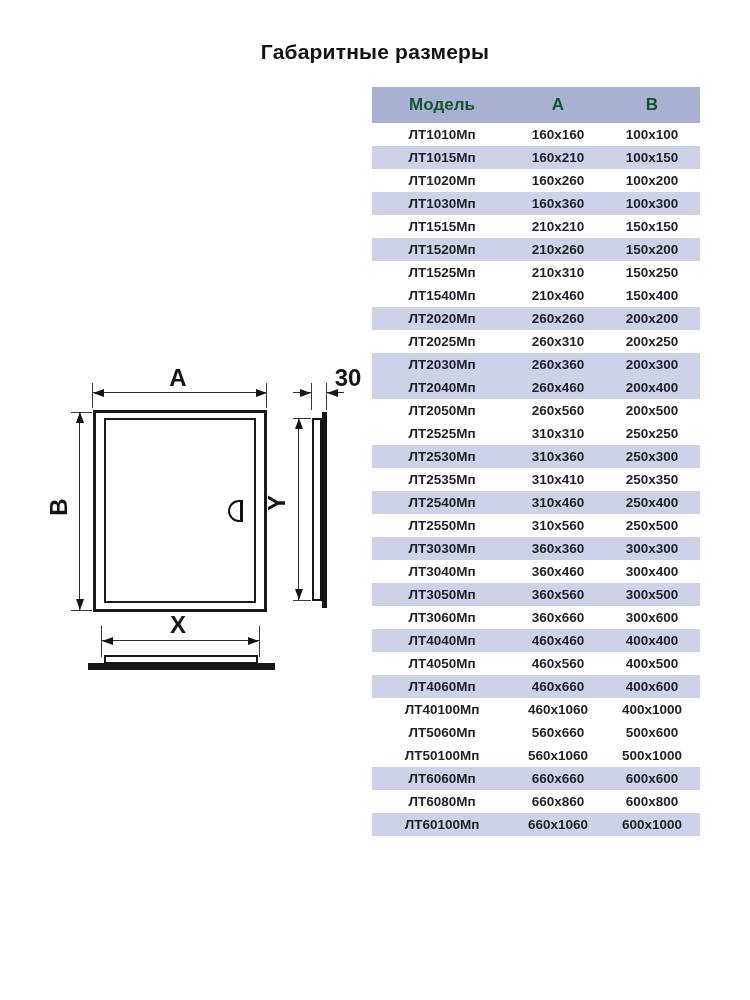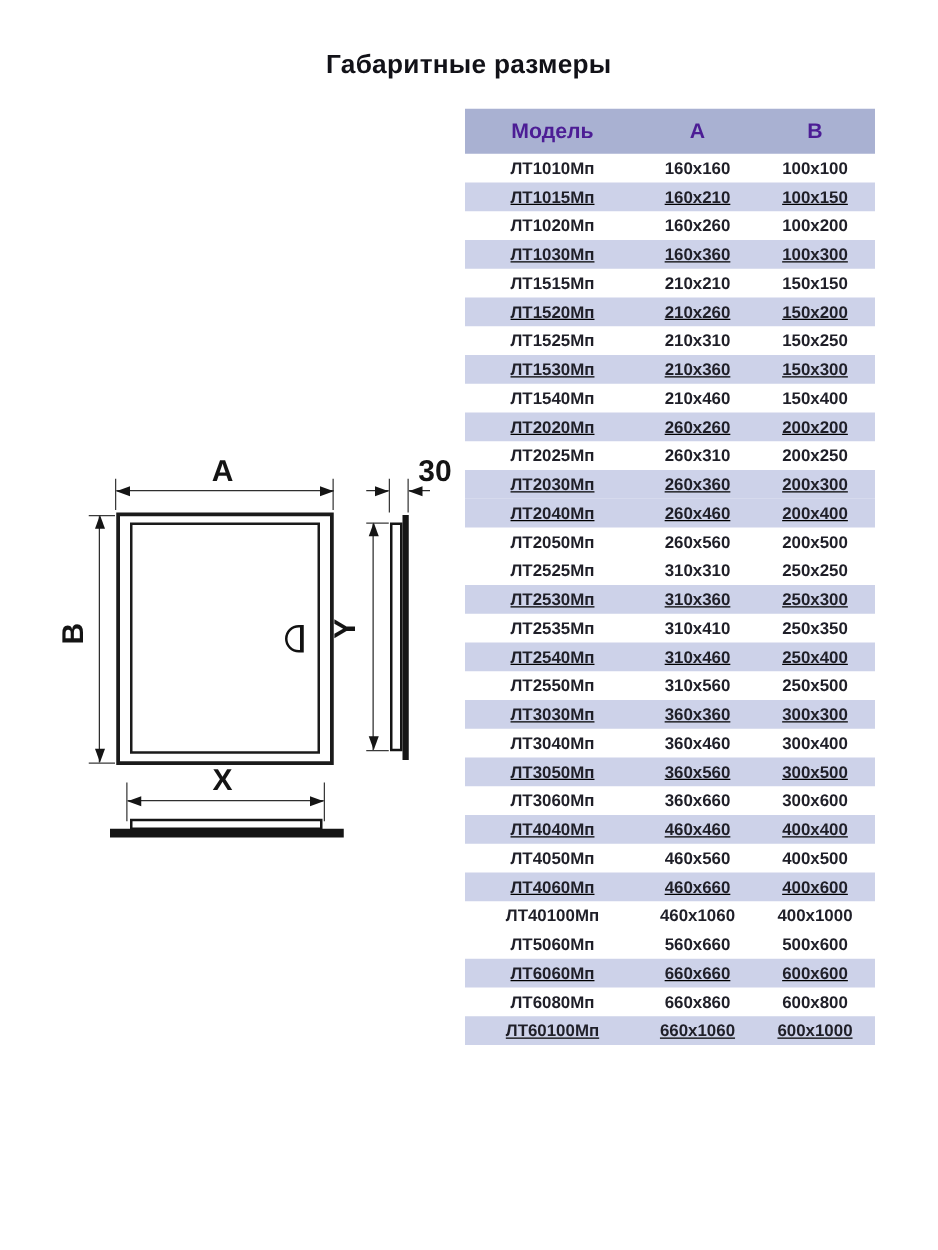--- a/index.html
+++ b/index.html
@@ -5,24 +5,24 @@
   html,body{margin:0;padding:0;background:#fff;}
   .page{position:relative;width:750px;height:1000px;background:#ffffff;overflow:hidden;
         font-family:"Liberation Sans",sans-serif;}
   .title{position:absolute;top:40px;left:0;width:750px;text-align:center;
          font-size:21px;font-weight:700;color:#121218;letter-spacing:.2px;}
 
   
   table.sizes{position:absolute;left:372px;top:87px;width:328px;border-collapse:collapse;
               table-layout:fixed;}
   table.sizes th{height:36px;background:var(--header-bg,#a9b1d2);font-size:17px;
-                 font-weight:700;color:#4c1d95;text-align:center;padding:0;}
+                 font-weight:700;color:#14532d;text-align:center;padding:0;}
   table.sizes td{height:23px;line-height:23px;font-size:13.5px;font-weight:600;
                  color:#1f1f28;text-align:center;padding:0;white-space:nowrap;}
-  table.sizes tr.alt{background:var(--row-alt-bg,#cdd2e9);text-decoration:underline;}
+  table.sizes tr.alt{background:var(--row-alt-bg,#cdd2e9);}
 
   
   .abs{position:absolute;}
   .outer-rect{left:93px;top:410px;width:174px;height:202px;border:3px solid #1b1b1b;
               box-sizing:border-box;background:#fff;}
   .inner-rect{left:104px;top:418px;width:152px;height:185px;border:2px solid #1b1b1b;
               box-sizing:border-box;background:#fff;}
   .handle{left:228px;top:500px;width:15px;height:22px;box-sizing:border-box;
           border:2px solid #111;border-right-width:3px;
           border-radius:11px 0 0 11px;background:#fff;}
@@ -142,25 +142,20 @@
         <tr class="alt">
           <td>ЛТ1520Мп</td>
           <td>210x260</td>
           <td>150x200</td>
         </tr>
         <tr>
           <td>ЛТ1525Мп</td>
           <td>210x310</td>
           <td>150x250</td>
         </tr>
-        <tr class="alt">
-          <td>ЛТ1530Мп</td>
-          <td>210x360</td>
-          <td>150x300</td>
-        </tr>
         <tr>
           <td>ЛТ1540Мп</td>
           <td>210x460</td>
           <td>150x400</td>
         </tr>
         <tr class="alt">
           <td>ЛТ2020Мп</td>
           <td>260x260</td>
           <td>200x200</td>
         </tr>
@@ -247,20 +242,25 @@
         <tr>
           <td>ЛТ40100Мп</td>
           <td>460x1060</td>
           <td>400x1000</td>
         </tr>
         <tr>
           <td>ЛТ5060Мп</td>
           <td>560x660</td>
           <td>500x600</td>
         </tr>
+        <tr>
+          <td>ЛТ50100Мп</td>
+          <td>560x1060</td>
+          <td>500x1000</td>
+        </tr>
         <tr class="alt">
           <td>ЛТ6060Мп</td>
           <td>660x660</td>
           <td>600x600</td>
         </tr>
         <tr>
           <td>ЛТ6080Мп</td>
           <td>660x860</td>
           <td>600x800</td>
         </tr>

